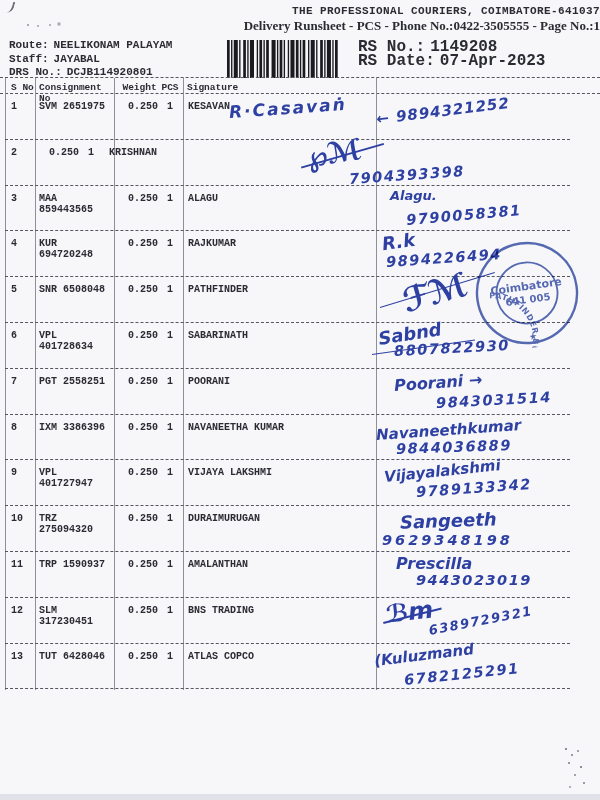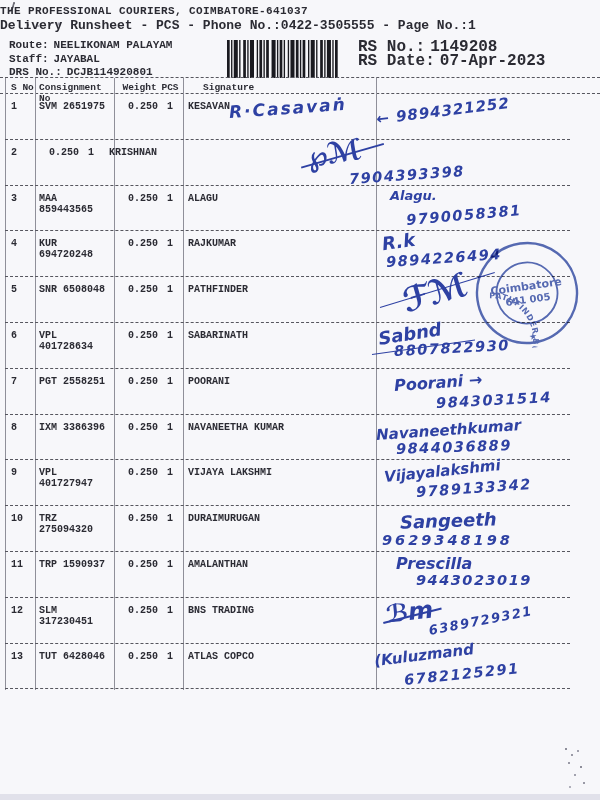--- a/index.html
+++ b/index.html
@@ -3,22 +3,22 @@
 <meta charset="utf-8">
 <style>
   html,body{margin:0;padding:0;}
   body{width:600px;height:800px;overflow:hidden;background:#dadae0;}
   .sheet{
     position:relative;width:600px;height:800px;background:#f7f7fa;
     font-family:"Liberation Mono","DejaVu Sans Mono",monospace;
     color:#2b2b33;overflow:hidden;
   }
   .print{font-family:"Liberation Mono","DejaVu Sans Mono",monospace;font-weight:bold;color:#2b2b33;}
-  .title{position:absolute;top:5px;left:0;width:600px;text-align:left;font-size:11px;letter-spacing:.4px;}
-  .subtitle{position:absolute;top:18px;left:0;width:600px;text-align:left;font-size:13px;}
+  .title{position:absolute;top:5px;left:0;width:600px;text-align:right;font-size:11px;letter-spacing:.4px;}
+  .subtitle{position:absolute;top:18px;left:0;width:600px;text-align:right;font-size:13px;font-family:Liberation Serif, serif;}
   .meta-left{position:absolute;top:39px;left:9px;font-size:11px;line-height:13.5px;white-space:nowrap;}
   .meta-right{position:absolute;top:40px;left:358px;font-size:16px;line-height:14px;white-space:nowrap;}
   .meta-left .lbl,.meta-right .lbl{margin-right:5px;}
   .barcode{position:absolute;left:227px;top:40px;width:118px;height:38px;}
   .hr-dash{position:absolute;left:0;width:600px;border-top:1.5px dashed #56565e;height:0;}
   .hd1{top:77px;} .hd2{top:93px;}
   .vline{position:absolute;top:78px;height:612px;width:1px;background:#8f8f99;}
   .v1{left:5px;} .v2{left:35px;} .v3{left:114px;} .v4{left:183px;} .v5{left:376px;}
   .thead{position:absolute;top:80px;left:5px;width:565px;display:flex;font-size:9.5px;}
   .tbody{position:absolute;top:94px;left:5px;width:565px;}
@@ -140,21 +140,21 @@
   <div class="vline v4"></div>
   <div class="vline v5"></div>
 
   <div class="thead print">
     <div class="cell c-sno">S No</div>
     <div class="cell c-cons">Consignment No</div>
     <div class="cell c-wp">
         <span class="wt">Weight</span>
         <span class="pc">PCS</span>
       </div>
-    <div class="cell c-sig" style="padding-left:20px;">Signature</div>
+    <div class="cell c-sig" style="padding-left:4px;">Signature</div>
   </div>
 
   <div class="tbody">
     <div class="row print">
       <div class="cell c-sno">1</div>
       <div class="cell c-cons">SVM 2651975</div>
       <div class="cell c-wp">
           <span class="wt">0.250</span>
           <span class="pc">1</span>
         </div>

